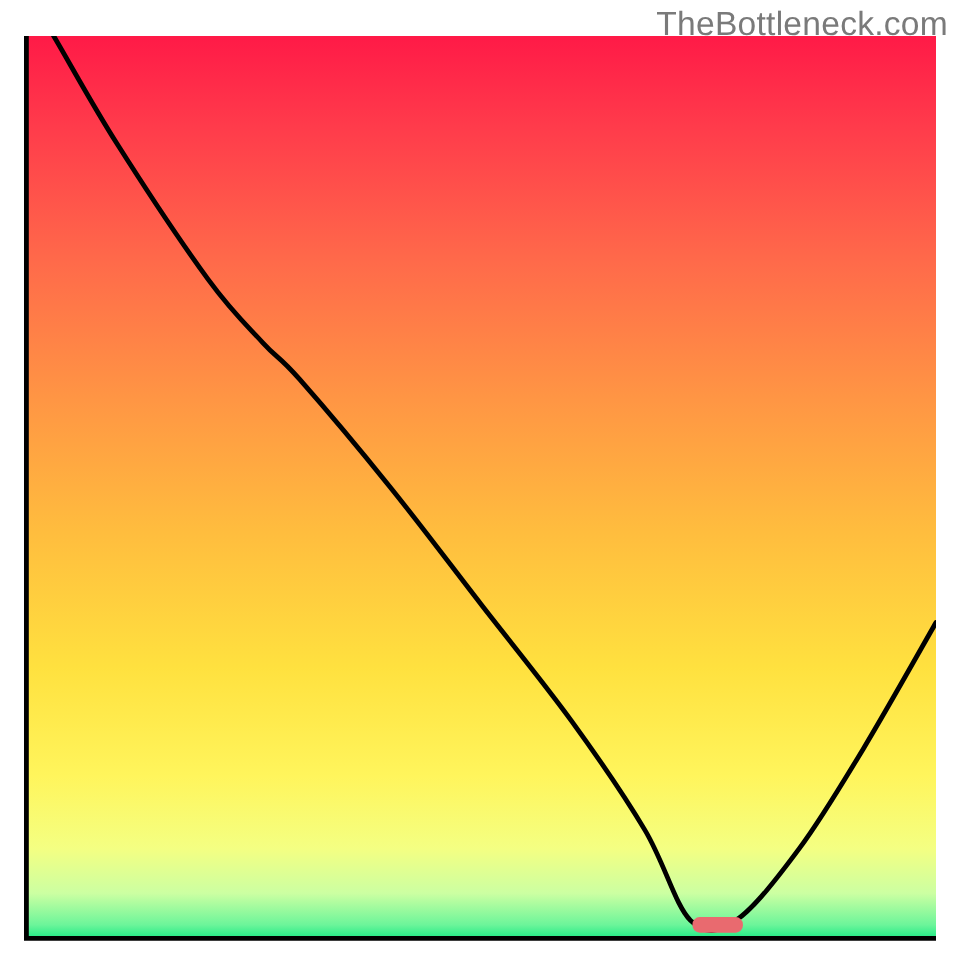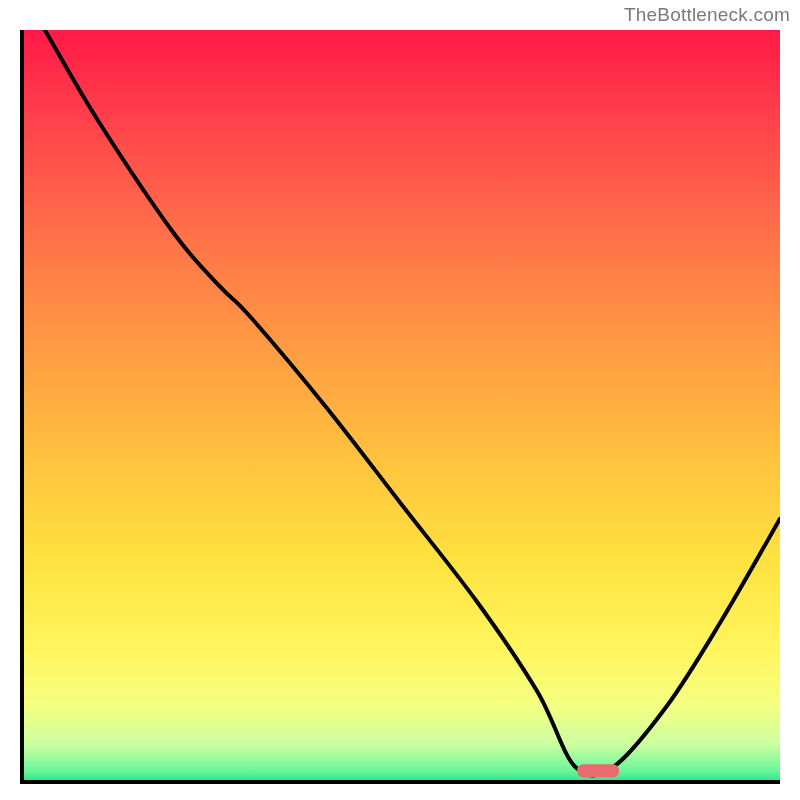--- a/index.html
+++ b/index.html
@@ -13,21 +13,21 @@
   }
   .stage {
     position: relative;
     width: 800px;
     height: 800px;
   }
   .watermark {
     position: absolute;
     top: 4px;
     right: 10px;
-    font-size: 19px;
+    font-size: 28px;
     letter-spacing: 0.2px;
     color: #7a7a7a;
     font-weight: 500;
     user-select: none;
     pointer-events: none;
   }
   svg.plot {
     display: block;
     position: absolute;
     left: 0;

